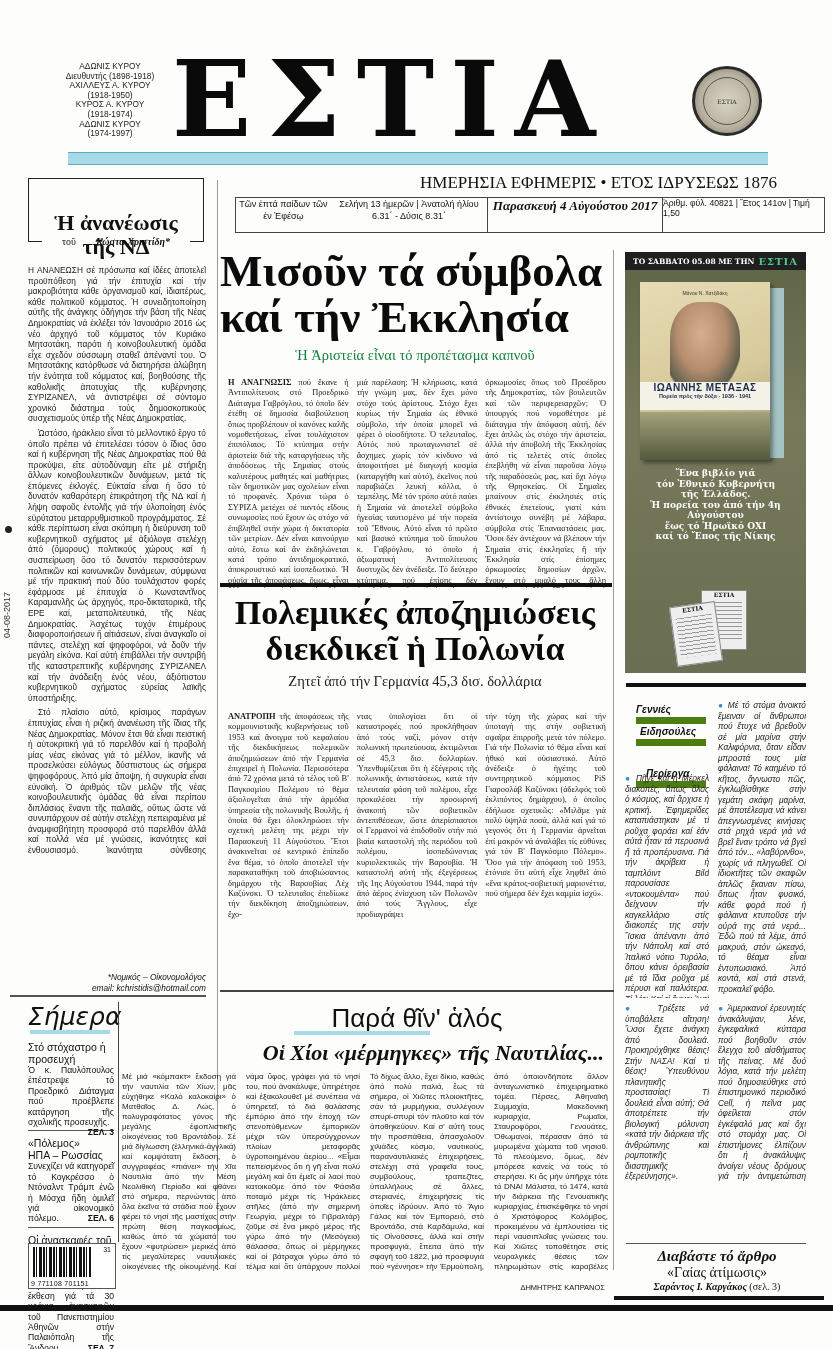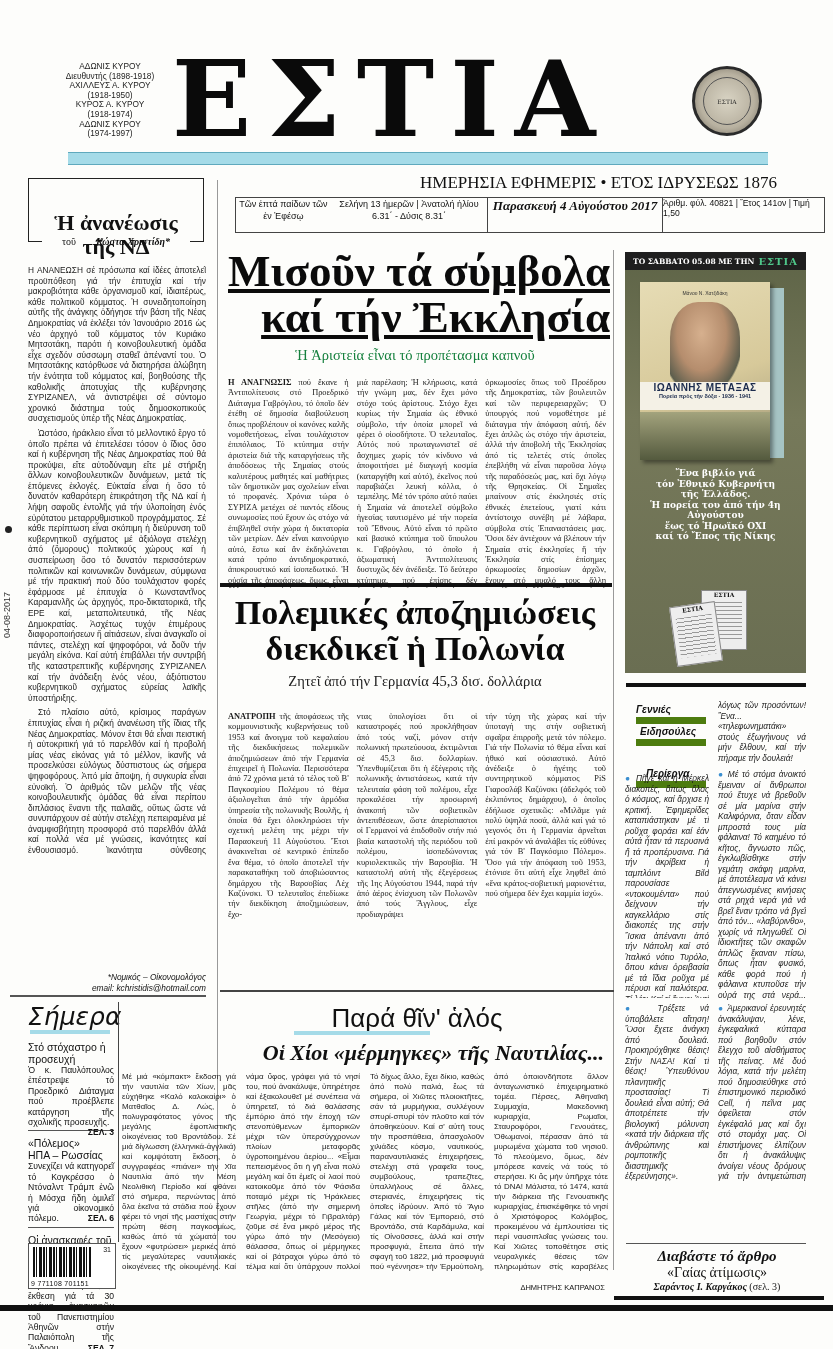--- a/index.html
+++ b/index.html
@@ -35,21 +35,21 @@
   #oped-body { left: 28px; top: 265px; width: 178px; height: 590px; overflow: hidden; }
   #oped-sig { left: 28px; top: 972px; width: 178px; font-size: 8.3px; line-height: 10.6px; text-align: right; font-style: italic; }
   #side-date { left: 2px; top: 548px; width: 14px; height: 90px; font-size: 9px; color: #333; writing-mode: vertical-rl; transform: rotate(180deg); }
   #side-dot { left: 5px; top: 526px; width: 7px; height: 7px; border-radius: 50%; background: #222; }
 
   #left-rule { left: 10px; top: 995px; width: 196px; height: 2px; background: #555; }
   #vrule-left { left: 217px; top: 180px; width: 1px; height: 1090px; background: #999; }
   #vrule-right { left: 613px; top: 250px; width: 1px; height: 1020px; background: #999; }
 
   
-  #main-headline { left: 220px; top: 248px; width: 390px; text-align: right; font-size: 45px; line-height: 46px; font-weight: bold; color: #0b0b0b; text-decoration: underline; }
+  #main-headline { left: 220px; top: 248px; width: 390px; text-align: left; font-size: 45px; line-height: 46px; font-weight: bold; color: #0b0b0b; }
   #main-subhead { left: 220px; top: 347px; width: 390px; text-align: center; font-size: 14.5px; color: #15803d; }
   .article-cols { display: flex; gap: 8px; }
   .article-cols .col { flex: 1; }
   #main-body { left: 228px; top: 378px; width: 378px; height: 210px; overflow: hidden; font-size: 8.4px; line-height: 10.4px; }
   #main-body .lead, #pol-body .lead { font-weight: bold; }
   #rule-mid1b { left: 220px; top: 583px; width: 392px; height: 4px; background: #111; }
 
   #pol-headline { left: 220px; top: 595px; width: 390px; text-align: center; font-size: 34px; line-height: 36px; font-weight: bold; color: #0b0b0b; }
   #pol-subhead { left: 220px; top: 673px; width: 390px; text-align: center; font-size: 14.5px; color: #222; }
   #pol-body { left: 228px; top: 697px; width: 378px; height: 215px; overflow: hidden; font-size: 8.4px; line-height: 10.4px; }
@@ -236,21 +236,20 @@
 
 <div id="gossip-title" class="abs sans">
   <div>Γεννιές</div>
   <div style="padding-left:4px;">Ειδησούλες</div>
   <div style="padding-left:10px;margin-top:20px;">Περίεργα</div>
 </div>
 <div id="gossip-a" class="abs gossip sans">
   <p><span class="bullet">●</span> <span>Πῆγε καί ἡ Μέρκελ διακοπές, ὅπως ὅλος ὁ κόσμος, καί ἄρχισε ἡ κριτική. Ἐφημερίδες καταπιάστηκαν μέ τί ροῦχα φοράει καί ἐάν αὐτά ἦταν τά περυσινά ἤ τά προπέρυσινα. Γιά τήν ἀκρίβεια ἡ ταμπλόιντ Bild παρουσίασε «ντοκουμέντα» πού δείχνουν τήν καγκελλάριο στίς διακοπές της στήν Ἴσκια ἀπέναντι ἀπό τήν Νάπολη καί στό Ἰταλικό νότιο Τυρόλο, ὅπου κάνει ὀρειβασία μέ τά ἴδια ροῦχα μέ πέρυσι καί παλιότερα. Τί λές; Καί τί ἔγινε; Ἀντί νά κουτσομπολεύουν, θά ἔπρεπε νά ἐκτιμήσουν ὅτι ἡ «κεφαλή» τῆς χώρας τους εἶναι «μετρημένη».</span></p>
 </div>
 <div id="gossip-b" class="abs gossip sans">
-  <p>λόγως τῶν προσόντων! Ἕνα... «τηλεφωνηματάκι» στούς ἐξωγήινους νά μήν ἔλθουν, καί τήν πήραμε τήν δουλειά!</p>
   <p><span class="bullet">●</span> <span>Μέ τό στόμα ἀνοικτό ἔμειναν οἱ ἄνθρωποι πού ἔτυχε νά βρεθοῦν σέ μία μαρίνα στήν Καλιφόρνια, ὅταν εἶδαν μπροστά τους μία φάλαινα! Τό καημένο τό κῆτος, ἄγνωστο πῶς, ἐγκλωβίσθηκε στήν γεμάτη σκάφη μαρίνα, μέ ἀποτέλεσμα νά κάνει ἀπεγνωσμένες κινήσεις στά ρηχά νερά γιά νά βρεῖ ἕναν τρόπο νά βγεῖ ἀπό τόν... «λαβύρινθο», χωρίς νά πληγωθεῖ. Οἱ ἰδιοκτῆτες τῶν σκαφῶν ἁπλῶς ἔκαναν πίσω, ὅπως ἦταν φυσικό, κάθε φορά πού ἡ φάλαινα κτυποῦσε τήν οὐρά της στά νερά... Ἐδῶ πού τά λέμε, ἀπό μακρυά, στόν ὠκεανό, τό θέαμα εἶναι ἐντυπωσιακό. Ἀπό κοντά, καί στά στενά, προκαλεῖ φόβο.</span></p>
 </div>
 <div id="gossip-c" class="abs gossip sans">
   <p><span class="bullet">●</span> <span>Τρέξετε νά ὑποβάλετε αἴτηση! Ὅσοι ἔχετε ἀνάγκη ἀπό δουλειά. Προκηρύχθηκε θέσις! Στήν ΝΑΣΑ! Καί τί θέσις! Ὑπευθύνου πλανητικῆς προστασίας! Τί δουλειά εἶναι αὐτή; Θά ἀποτρέπετε τήν βιολογική μόλυνση «κατά τήν διάρκεια τῆς ἀνθρώπινης καί ρομποτικῆς διαστημικῆς ἐξερεύνησης». Δηλαδή, πρέπει νά φροντίζετε νά μήν φθάσουν στήν Γῆ τυχόν... ἐξωγήινοι καί δυνητικά ἐπικίνδυνοι μικροοργανισμοί, ἀλλά καί τό ἀντίθετο, νά μήν τούς στέλνουμε ἐμεῖς γήινα μικρόβια μέ διαστημικά σκάφη ἤ ἀστροναῦτες. Καί ὁ μισθός ἀπό 124.400 ἕως 187.000 δολλάρια ἀνα-</span></p>
 </div>
 <div id="gossip-d" class="abs gossip sans">
   <p><span class="bullet">●</span> <span>Ἀμερικανοί ἐρευνητές ἀνακάλυψαν, λένε, ἐγκεφαλικά κύτταρα πού βοηθοῦν στόν ἔλεγχο τοῦ αἰσθήματος τῆς πείνας. Μέ δυό λόγια, κατά τήν μελέτη πού δημοσιεύθηκε στό ἐπιστημονικό περιοδικό Cell, ἡ πεῖνα μας ὀφείλεται στόν ἐγκέφαλό μας καί ὄχι στό στομάχι μας. Οἱ ἐπιστήμονες ἐλπίζουν ὅτι ἡ ἀνακάλυψις ἀνοίγει νέους δρόμους γιά τήν ἀντιμετώπιση τῆς παχυσαρκίας καί νόσους πού σχετίζονται μέ αὐτήν, ὅπως εἶναι ὁ διαβήτης. Μακάρι. Ὡστόσο, δυσκολευόμαστε νά πεισθοῦμε ὅτι, ὅταν «γουργουρίζει» ἡ κοιλιά μας, δέν φταίει τό ὅτι εἶναι ἄδεια, ἀλλά τό μυαλό μας.</span></p>
 </div>
 <div id="gossip-rule" class="abs"></div>
 <div id="read-box" class="abs serif">

